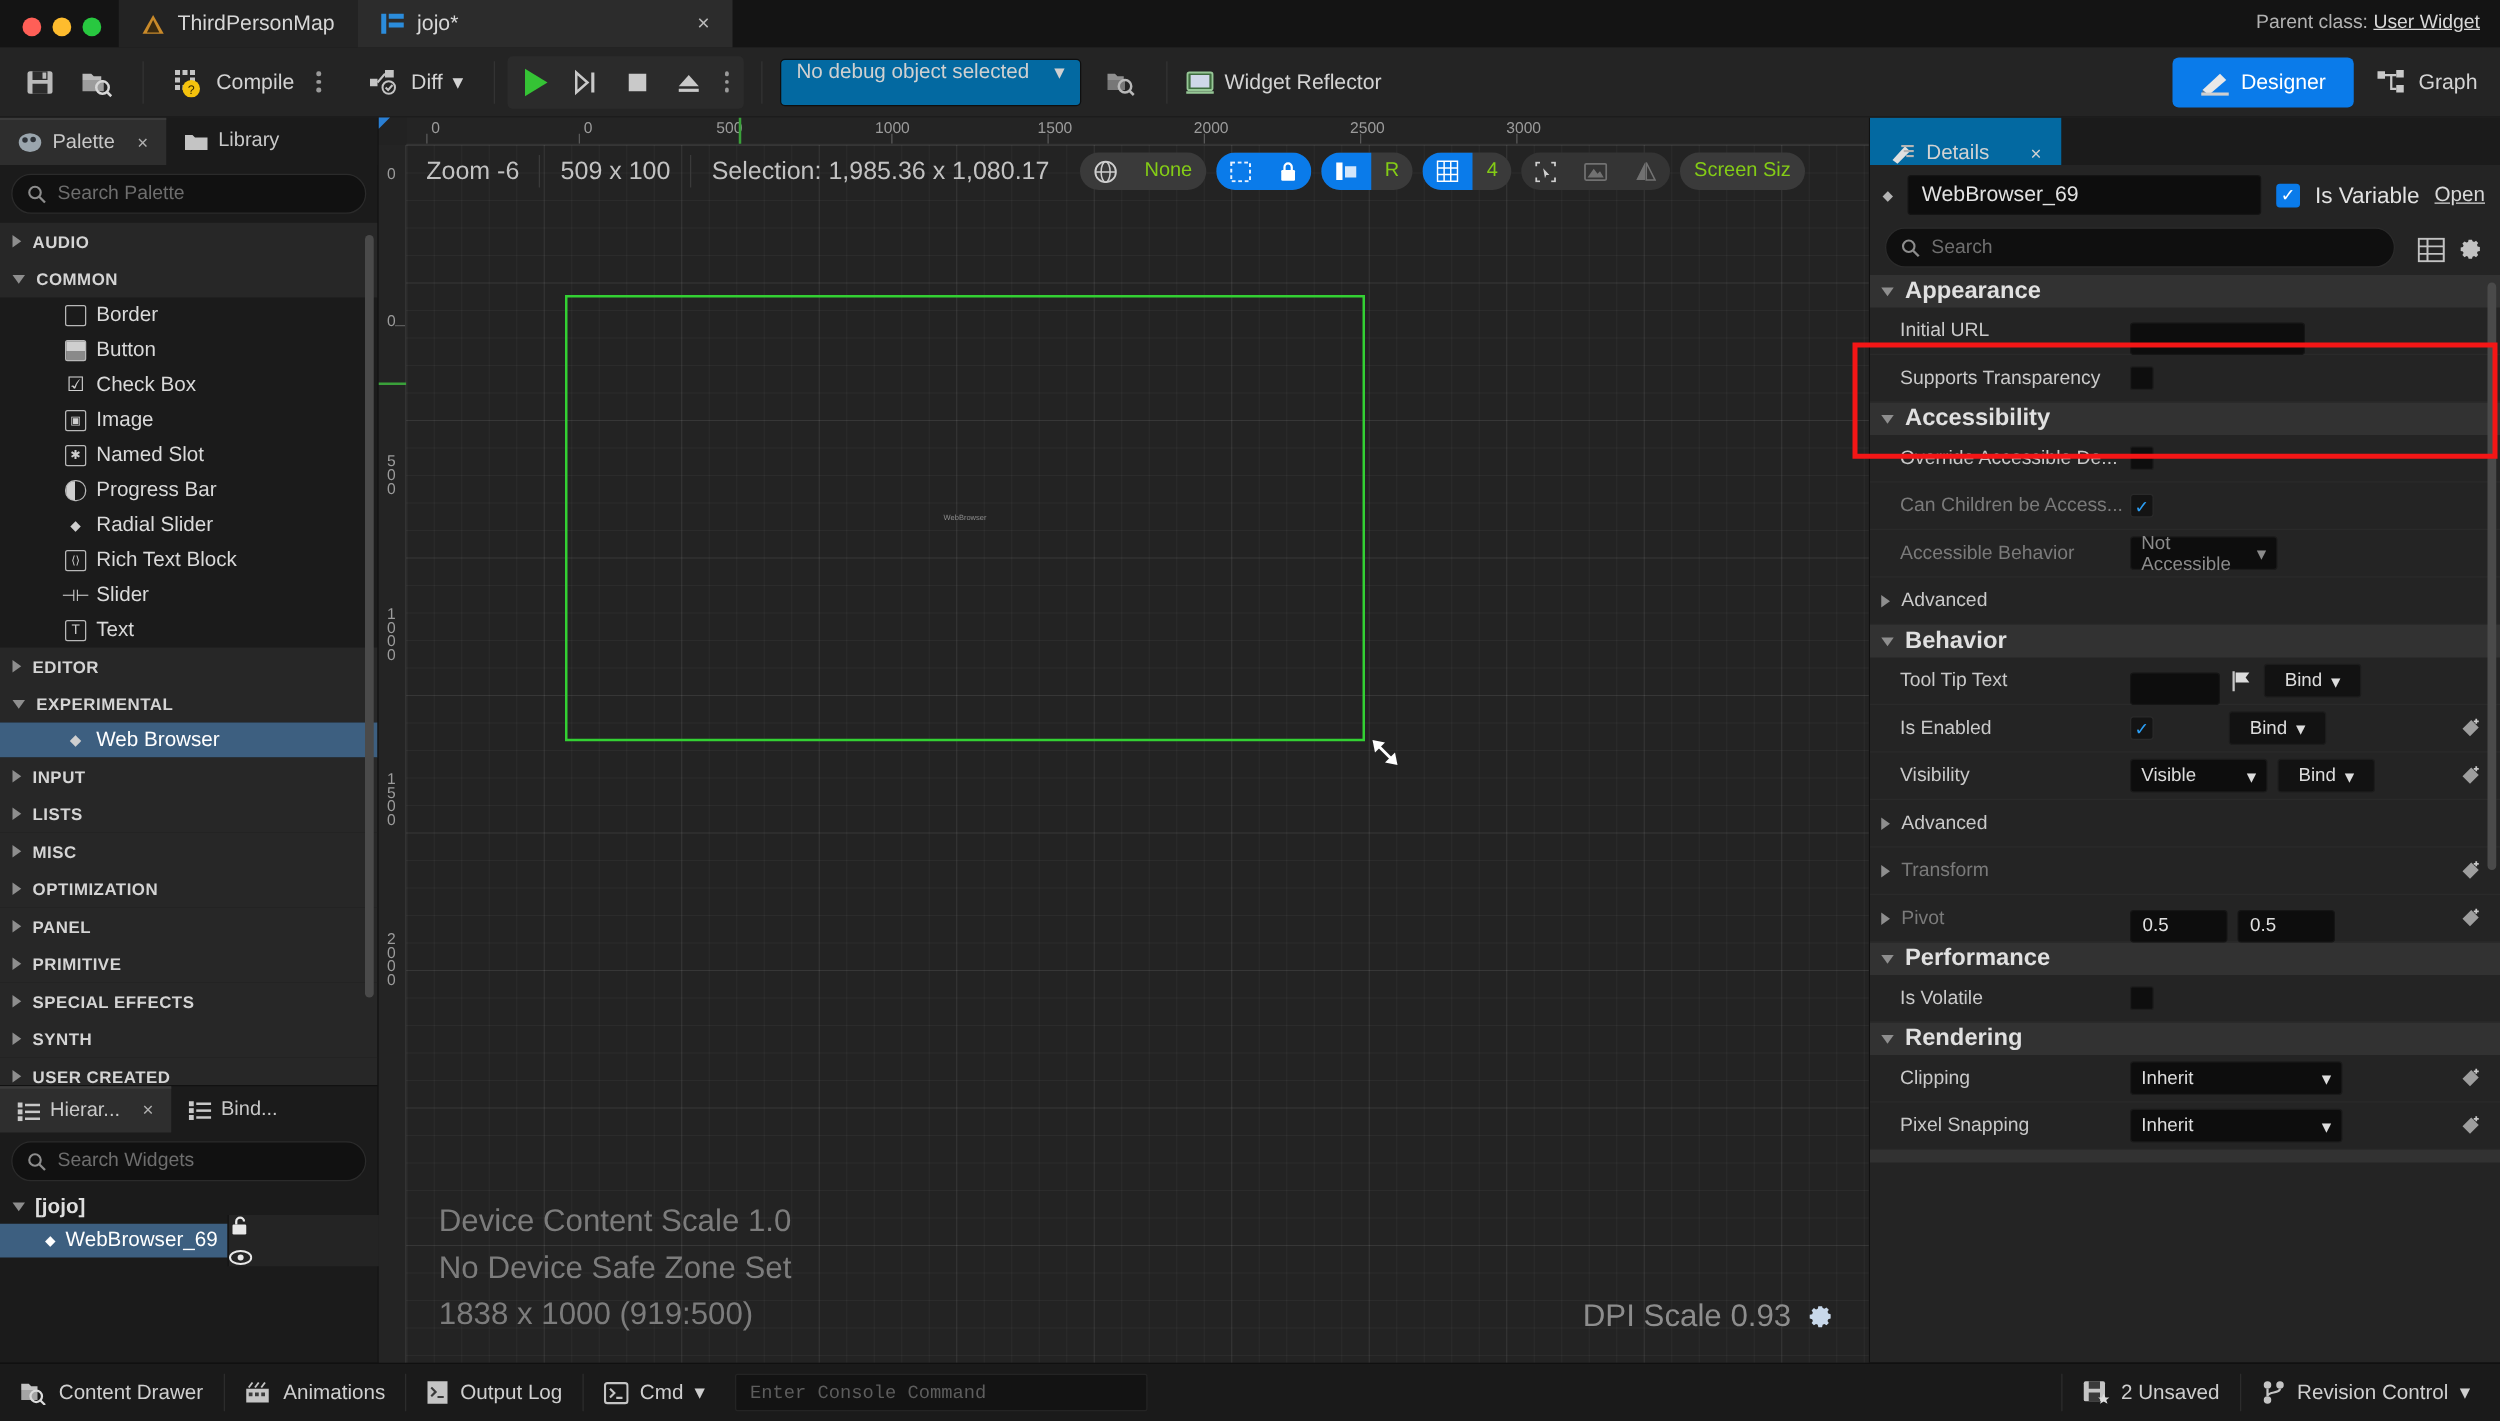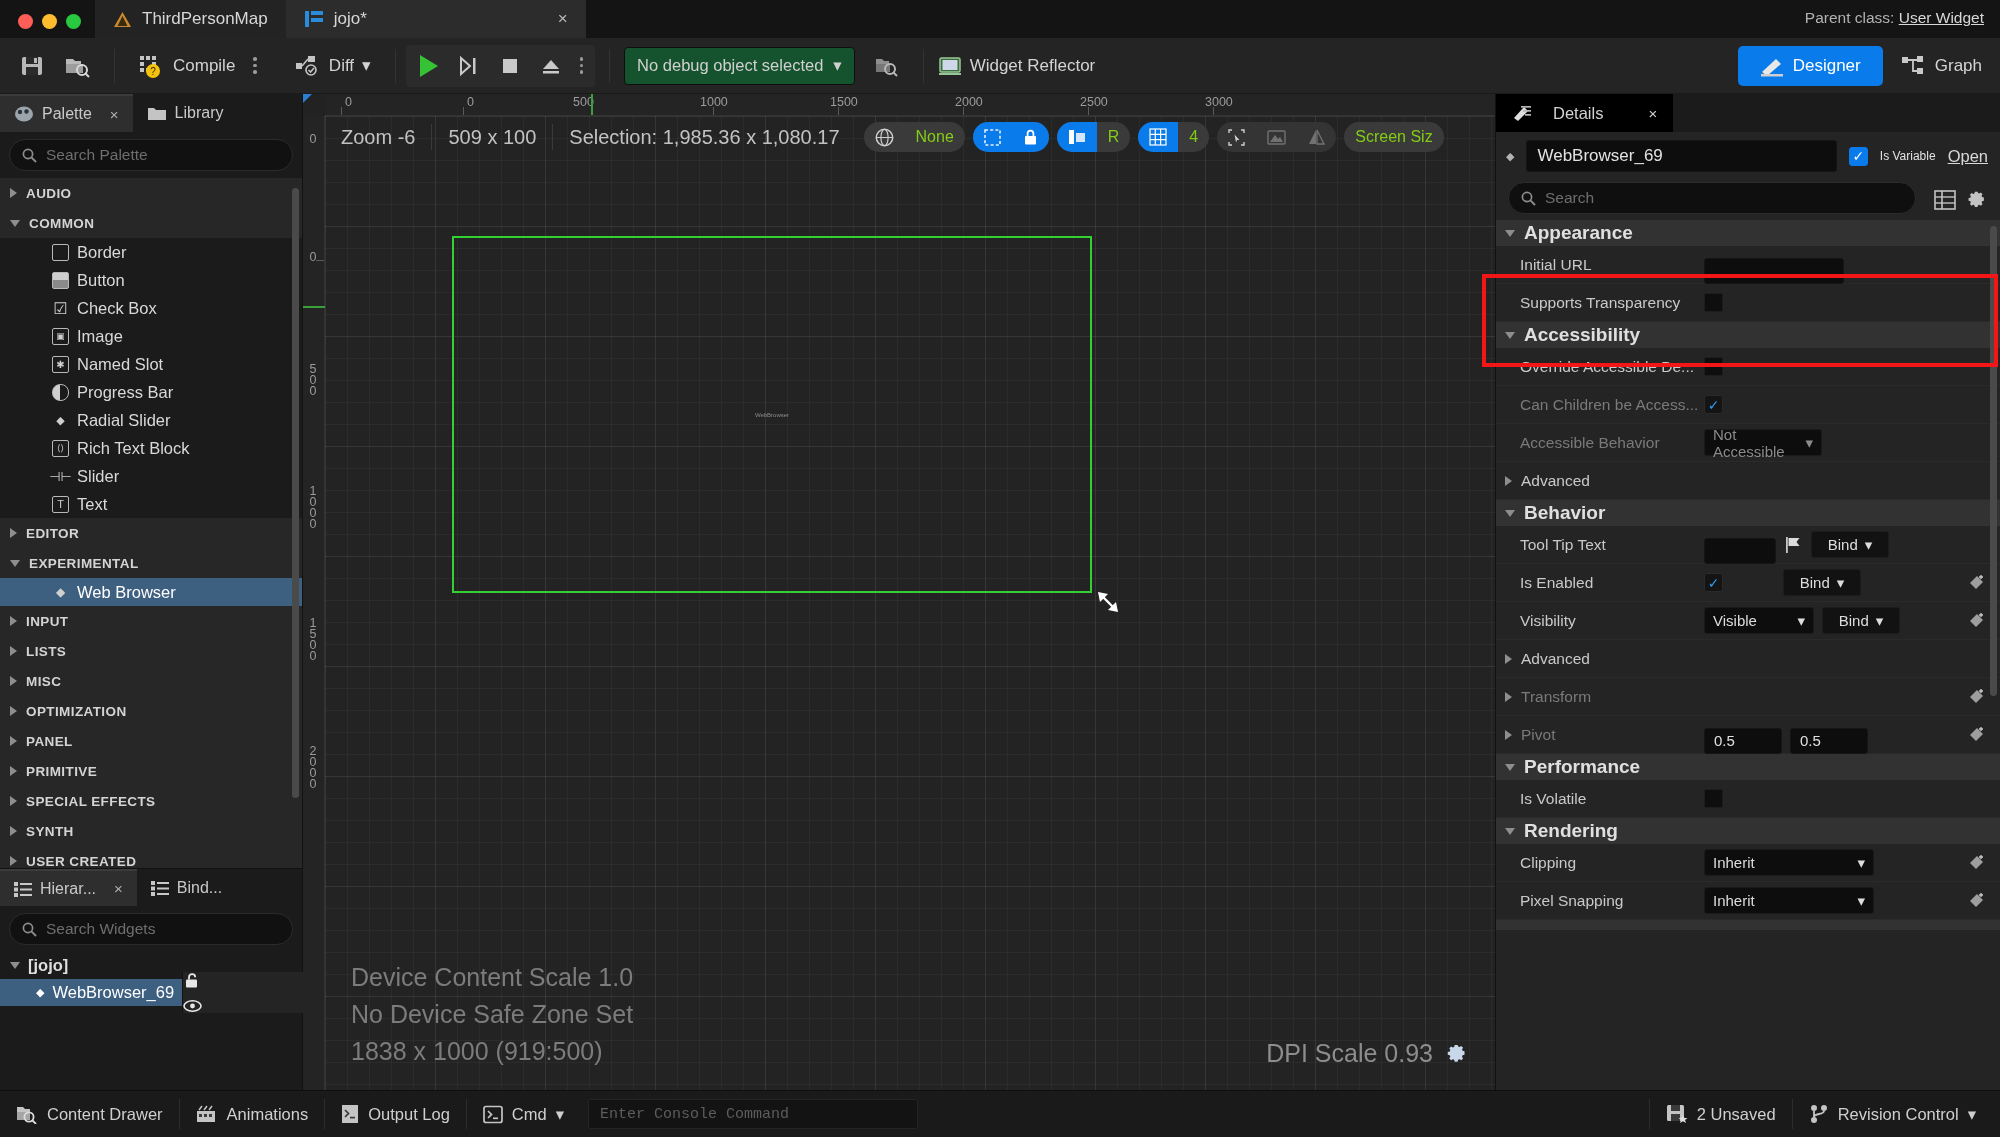--- a/index.html
+++ b/index.html
@@ -42,22 +42,22 @@
   .tb-sep { width: 1px; height: 34px; background: #333; margin: 0 4px; }
   .tb-btn {
     display: flex; align-items: center; gap: 8px; height: 40px;
     padding: 0 10px; font-size: 17px; color: #d3d3d3; border-radius: 3px; cursor: default;
   }
   .vdots { display: flex; flex-direction: column; gap: 3px; padding: 0 8px; }
   .vdots i { width: 3.5px; height: 3.5px; border-radius: 50%; background: #9a9a9a; display: block; }
   .playgroup { background: #2b2b2b; border-radius: 4px; display: flex; align-items: center; height: 42px; padding: 0 4px; margin-left: 6px; }
   .play-tri { width: 0; height: 0; border-left: 18px solid #35c335; border-top: 11px solid transparent; border-bottom: 11px solid transparent; }
   .dbg-select {
-    background: #14532d; border: 1px solid #0f0f0f; border-radius: 4px; height: 38px;
-    display: flex; align-items: center; gap: 10px; padding: 0 12px; font-size: 16.5px; color: #d0d0d0;
+    background: #0369a1; border: 1px solid #0f0f0f; border-radius: 4px; height: 38px;
+    display: flex; align-items: flex-start; gap: 20px; padding: 0 12px; font-size: 16.5px; color: #d0d0d0;
   }
   .designer-btn {
     background: #0a7bea; color: #fff; border-radius: 5px; height: 40px;
     display: flex; align-items: center; gap: 9px; padding: 0 22px; font-size: 17px;
   }
   .graph-btn { display: flex; align-items: center; gap: 10px; font-size: 17px; color: #d4d4d4; padding: 0 18px; }
 
   
   .body { flex: 1; display: flex; min-height: 0; }
 
@@ -140,21 +140,21 @@
   }
   .selbox .lbl { position: absolute; left: 50%; top: 50%; transform: translate(-50%,-50%);
                  font-size: 6px; color: #8d8d8d; white-space: nowrap; }
   .resize-handle { position: absolute; font-size: 22px; color: #fff; }
   .canvas-info { position: absolute; left: 26px; bottom: 20px; font-size: 25px; line-height: 37px; color: #7c7c7c; }
   .dpi { position: absolute; right: 26px; bottom: 22px; font-size: 25px; color: #8d8d8d; display: flex; align-items: center; gap: 12px; }
 
   
   .right { width: 505px; background: #242424; display: flex; flex-direction: column; flex: none; border-left: 1px solid #111; }
   .dtabrow { height: 38px; display: flex; background: #1b1b1b; }
-  .dtab { display: flex; align-items: center; gap: 21px; padding: 0 16px; font-size: 16.5px; color: #d2d2d2; background: #000000; }
+  .dtab { display: flex; align-items: flex-end; gap: 9px; padding: 0 16px; font-size: 16.5px; color: #d2d2d2; background: #0369a1; }
   .dtab .x { margin-left: 24px; font-size: 15px; }
   .dhead { display: flex; align-items: center; gap: 12px; padding: 8px 12px 8px 10px; }
   .name-input {
     flex: 1; height: 32px; background: #0d0d0d; border: 1px solid #141414; border-radius: 3px;
     display: flex; align-items: center; padding: 0 10px; font-size: 17px; color: #e2e2e2;
   }
   .cbox { width: 19px; height: 19px; border-radius: 3px; background: #111; border: 1px solid #2a2a2a; flex: none;
           display: flex; align-items: center; justify-content: center; }
   .cbox.on { background: #0a7bea; border-color: #0a7bea; color: #fff; font-size: 14px; }
   .cbox.chk-blue { background: #141414; border-color: #2a2a2a; color: #2b9ef4; font-size: 14px; }
@@ -733,21 +733,21 @@
           </span>
           <span>Details</span>
           <span class="x">×</span>
         </div>
       </div>
 
       <div class="dhead">
         <span style="font-size:11px;color:#b4b4b4">◆</span>
         <span class="name-input">WebBrowser_69</span>
         <span class="cbox on">✓</span>
-        <span style="font-size:12px;color:#e2e2e2">Is Variable</span>
+        <span style="font-size:18px;color:#e2e2e2">Is Variable</span>
         <span style="font-size:16.5px;color:#d8d8d8;text-decoration:underline">Open</span>
       </div>
 
       <div class="dsearch-row">
         <div class="dsearch" style="flex:1">
           <span>
             <svg width="15" height="15" viewBox="0 0 15 15">
                 <circle cx="6" cy="6" r="4.6" fill="none" stroke="#8d8d8d" stroke-width="1.7"></circle>
                 <line x1="9.4" y1="9.4" x2="14" y2="14" stroke="#8d8d8d" stroke-width="1.9"></line>
               </svg>

